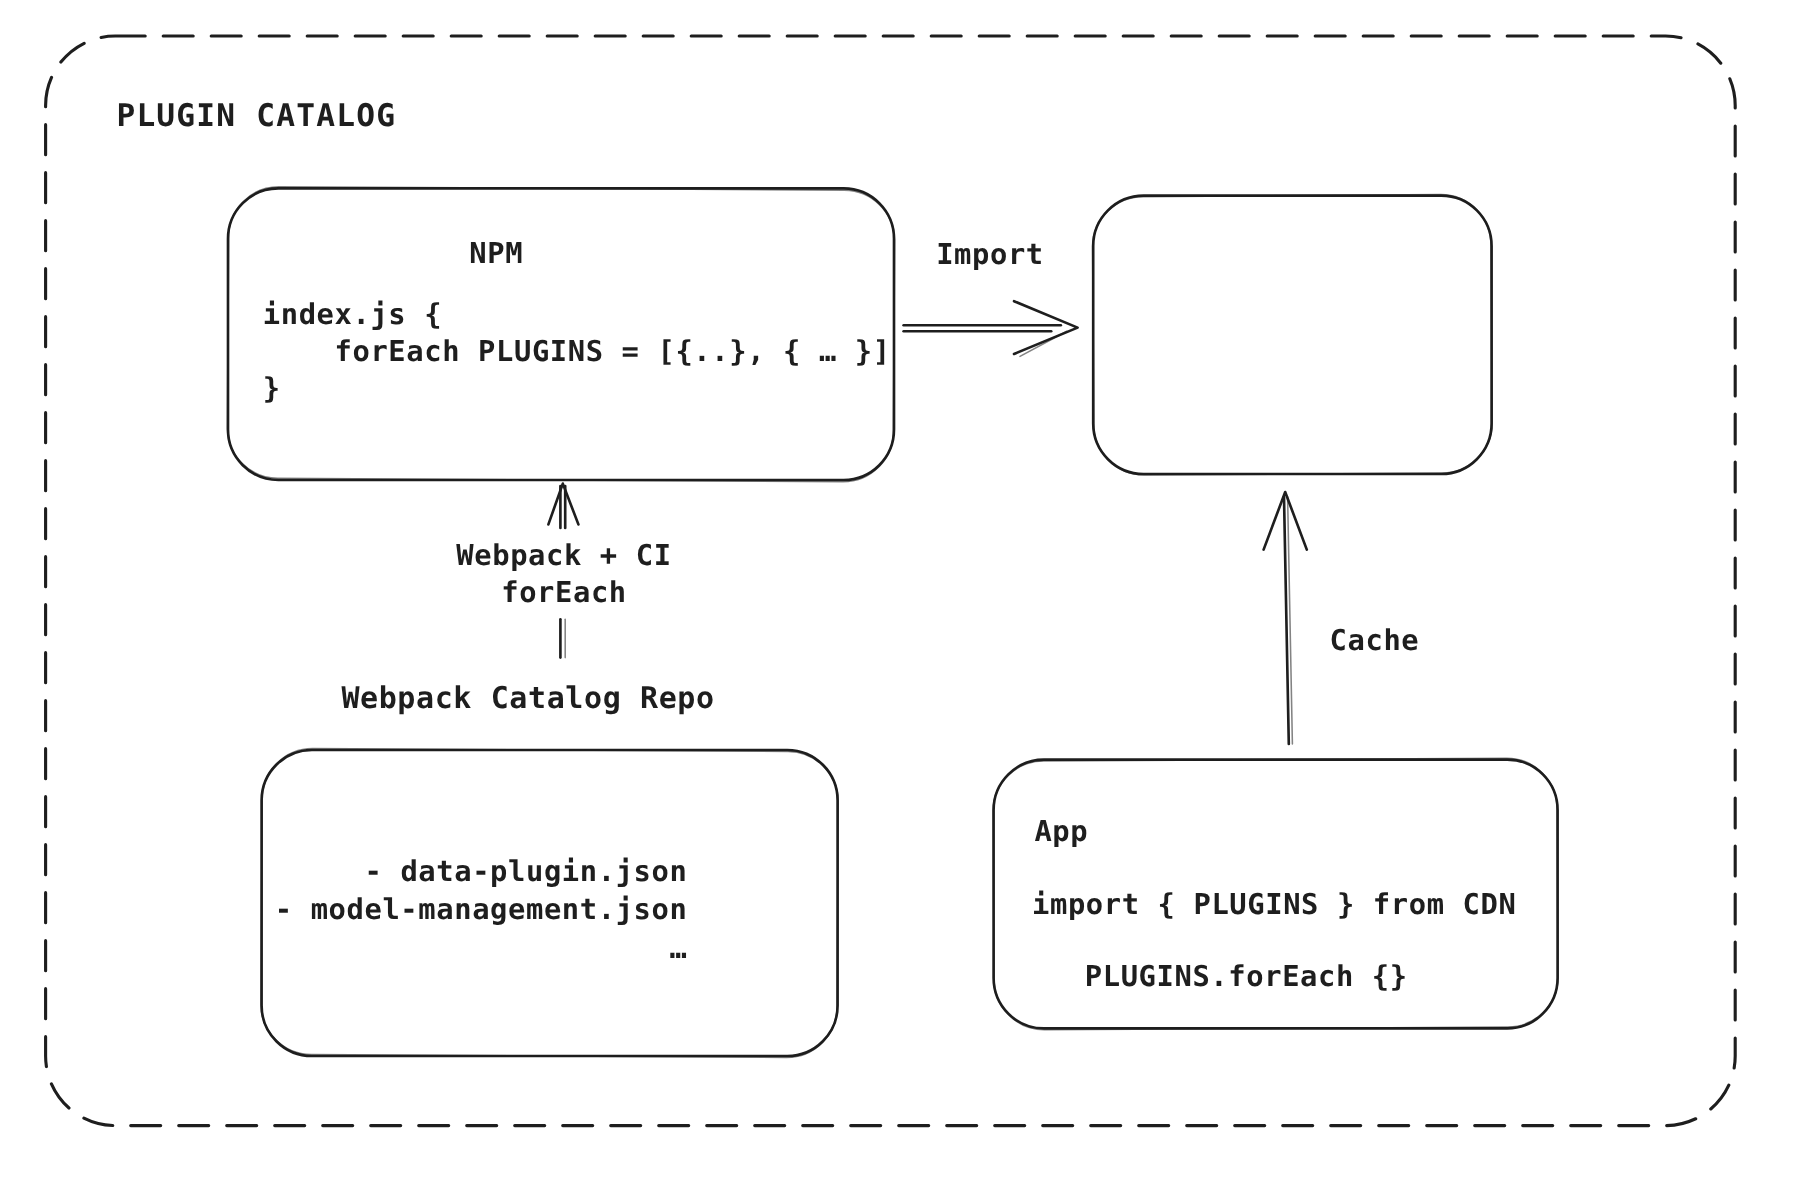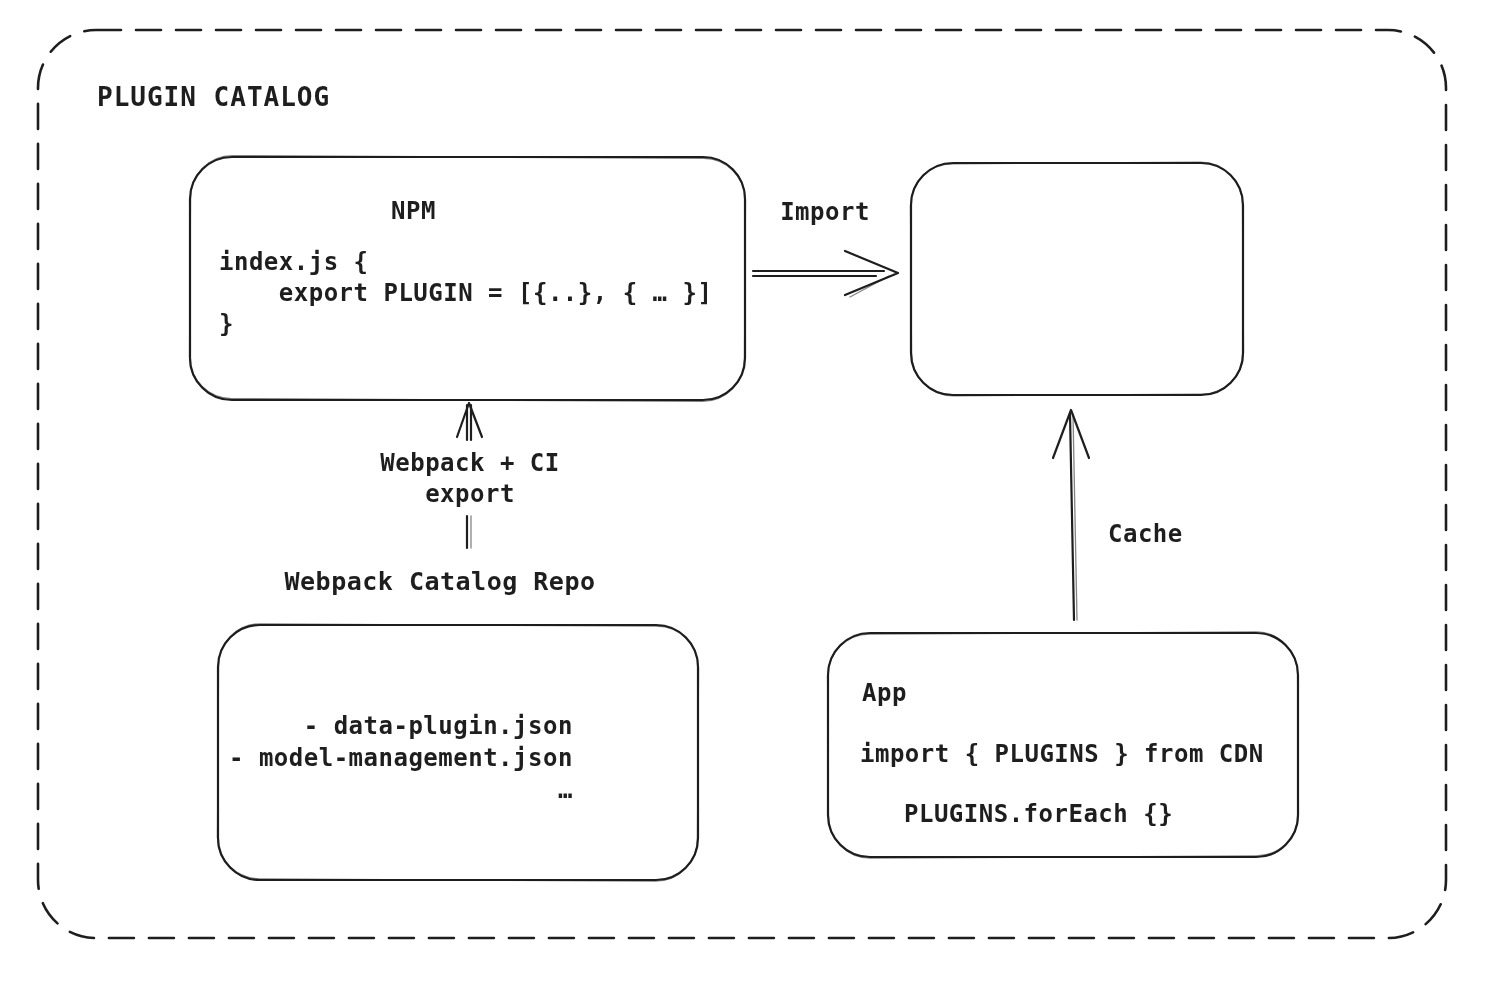--- a/index.html
+++ b/index.html
@@ -109,28 +109,28 @@
       <path class="stroke" d="M1074 620 L1070 414"></path>
       <path class="stroke echo" d="M1077 620 L1073 414"></path>
       <path class="stroke" d="M1053 458 L1071 410 L1089 458"></path>
     </g>
   </svg>
 
   <div class="txt frame-title">PLUGIN CATALOG</div>
 
   <div class="txt npm-title center">NPM</div>
   <div class="txt npm-code">index.js {
-    export PLUGIN = [{..}, { … }]
+    forEach PLUGINS = [{..}, { … }]
 }</div>
 
   <div class="txt cache-label center">Import</div>
 
 
   <div class="txt build-label center">Webpack + CI
-export</div>
+forEach</div>
 
   <div class="txt repo-label center">Webpack Catalog Repo</div>
   <div class="txt repo-files">- data-plugin.json
 - model-management.json
 …</div>
 
   <div class="txt app-title">App</div>
   <div class="txt app-import">import { PLUGINS } from CDN</div>
   <div class="txt app-foreach">PLUGINS.forEach {}</div>
 

